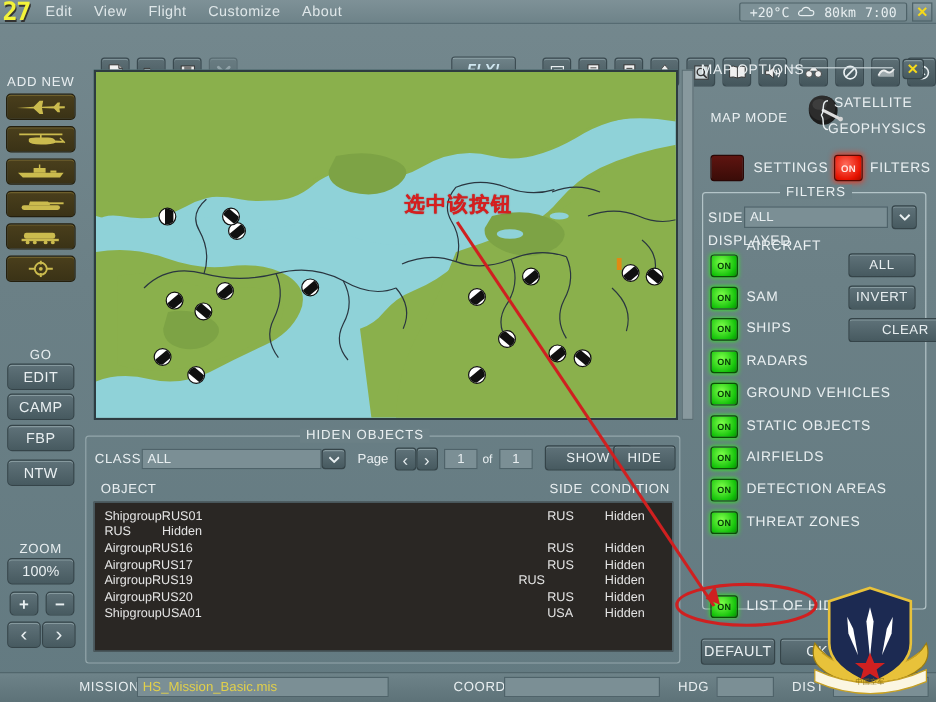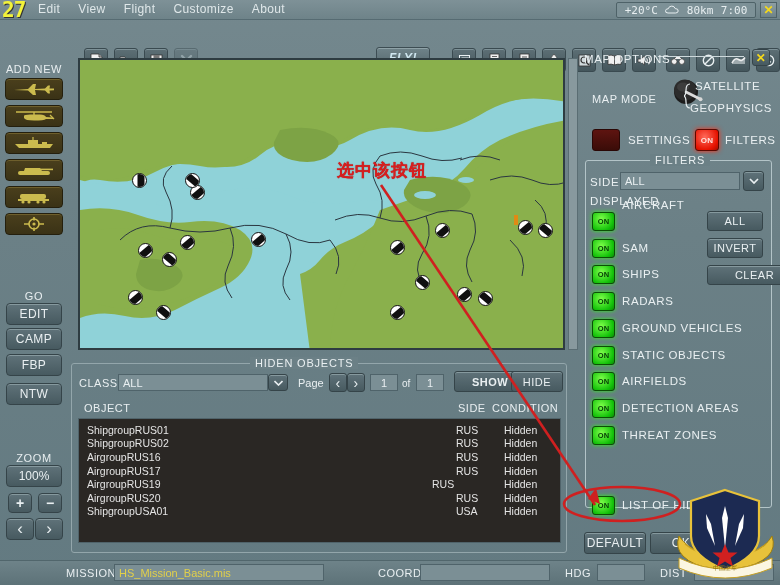--- a/index.html
+++ b/index.html
@@ -413,36 +413,35 @@
       </svg>
   </div>
 
   <div style="position:absolute; left:298px; top:377px; color:#e9eff1; font-size:11px;">Page</div>
   <div class="btn3d" style="position:absolute; left:329px; top:373px; width:18px; height:19px; font-size:14px;">‹</div>
   <div class="btn3d" style="position:absolute; left:347px; top:373px; width:18px; height:19px; font-size:14px;">›</div>
   <div class="field" style="position:absolute; left:370px; top:374px; width:28px; height:17px; justify-content:center;">1</div>
   <div style="position:absolute; left:402px; top:378px; color:#e9eff1; font-size:10px;">of</div>
   <div class="field" style="position:absolute; left:416px; top:374px; width:28px; height:17px; justify-content:center;">1</div>
 
-  <div class="btn3d" style="position:absolute; left:454px; top:371px; width:72px; height:21px;font-weight:bold;">SHOW</div>
+  <div class="btn3d" style="position:absolute; left:454px; top:371px; width:72px; height:21px;">SHOW</div>
   <div class="btn3d" style="position:absolute; left:511px; top:371px; width:52px; height:21px;">HIDE</div>
 
   <div style="position:absolute; left:84px; top:402px; color:#e9eff1; font-size:11px; letter-spacing:.5px;">OBJECT</div>
   <div style="position:absolute; left:458px; top:402px; color:#e9eff1; font-size:11px; letter-spacing:.5px;">SIDE</div>
   <div style="position:absolute; left:492px; top:402px; color:#e9eff1; font-size:11px; letter-spacing:.5px;">CONDITION</div>
 
   <div class="listbox" style="left:78px; top:418px; width:483px; height:125px;">
     <div id="obj-rows">
         <div class="lrow" style="margin-top: 4px;">
           <span class="nm">ShipgroupRUS01</span>
           <span class="sd">RUS</span>
           <span class="cd">Hidden</span>
         </div>
         <div class="lrow" style="margin-top: 0px;">
-          <span class="nm">ShipgroupRUS02</span>
           <span class="sd">RUS</span>
           <span class="cd">Hidden</span>
         </div>
         <div class="lrow" style="margin-top: 0px;">
           <span class="nm">AirgroupRUS16</span>
           <span class="sd">RUS</span>
           <span class="cd">Hidden</span>
         </div>
         <div class="lrow" style="margin-top: 0px;">
           <span class="nm">AirgroupRUS17</span>

